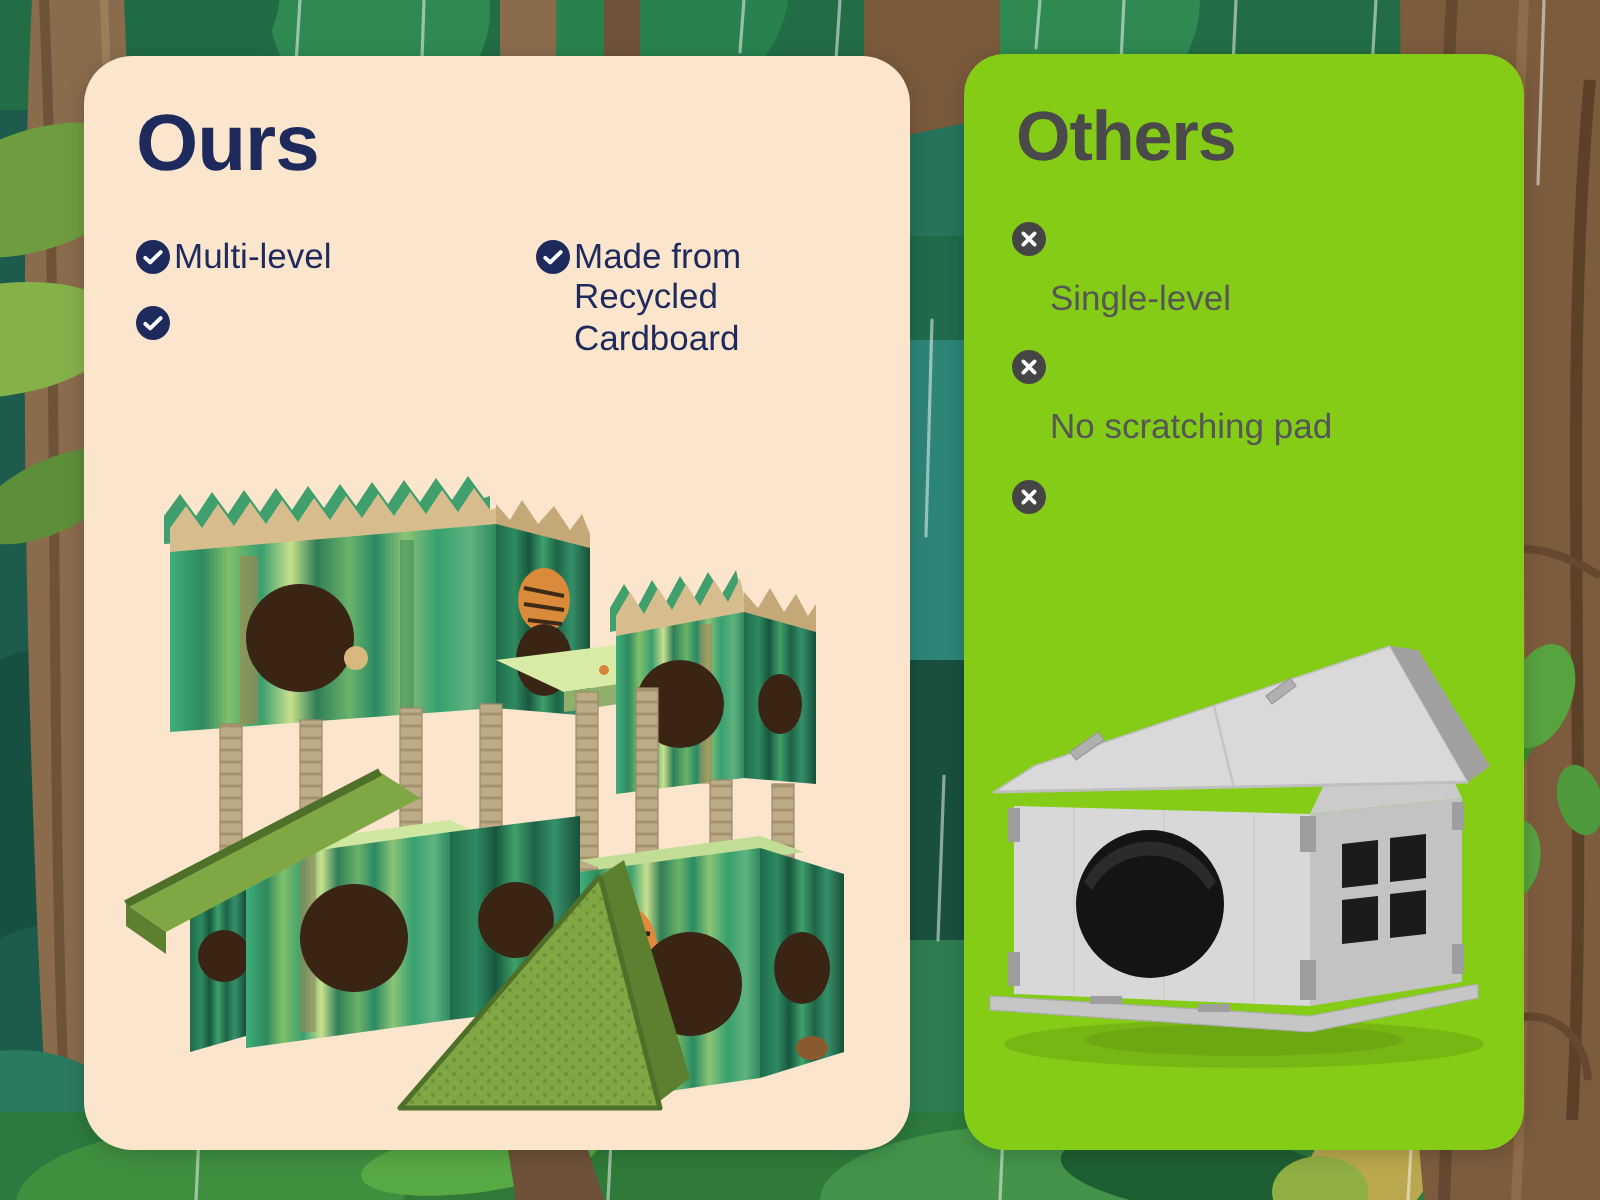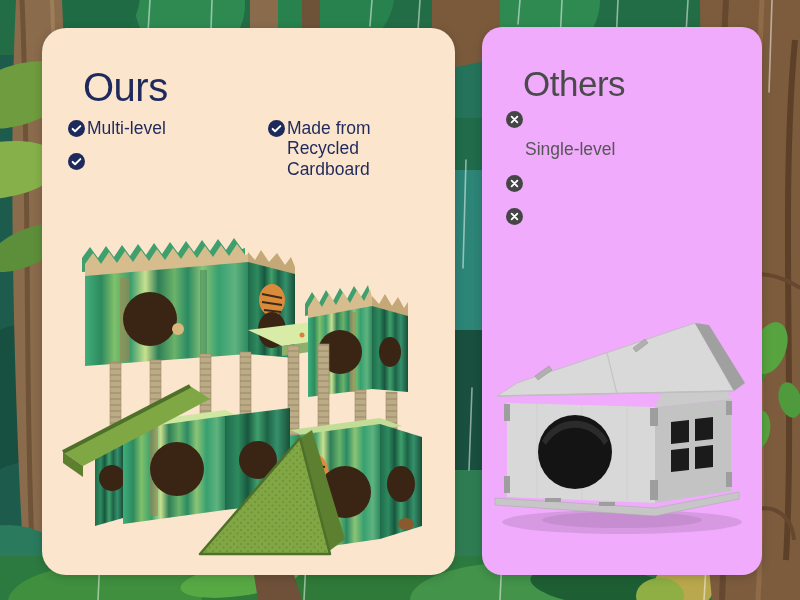--- a/index.html
+++ b/index.html
@@ -4,22 +4,22 @@
 <style>
   html,body{margin:0;padding:0;}
   body{
     width:800px;height:600px;position:relative;overflow:hidden;
     font-family:"Liberation Sans", sans-serif;
     background:#2e7d52;
   }
   .bg{position:absolute;inset:0;width:800px;height:600px;}
   .card{position:absolute;border-radius:24px;box-shadow:0 2px 10px rgba(0,0,0,.18);}
   .card-ours{left:42px;top:28px;width:413px;height:547px;background:#fbe5cd;}
-  .card-others{left:482px;top:27px;width:280px;height:548px;background:#f0abfc;border-radius:20px;}
-  .title{position:absolute;left:26px;top:22px;margin:15px;font-weight:normal;letter-spacing:-0.5px;}
+  .card-others{left:482px;top:27px;width:280px;height:548px;background:#84cc16;border-radius:20px;}
+  .title{position:absolute;left:26px;top:22px;margin:0;font-weight:bold;letter-spacing:-0.5px;}
   .title-ours{font-size:40px;color:#1e2a5c;}
   .title-others{font-size:35px;color:#4a4a4a;}
   .features{position:absolute;left:26px;top:90px;display:flex;gap:14px;}
   .feat-col{display:flex;flex-direction:column;gap:13px;}
   .feat-col-1{width:186px;}
   .feat-col-2{width:160px;}
   .item{display:flex;align-items:flex-start;gap:2px;}
   .item .txt{font-size:17.5px;line-height:1.17;}
   .ours-txt{color:#1e2a5c;}
   .others-txt{color:#565656;margin-top:30px;}
@@ -247,20 +247,21 @@
           <circle cx="12" cy="12" r="12" fill="#454545"></circle>
           <path d="M8 8l8 8M16 8l-8 8" stroke="#ffffff" stroke-width="2.6" stroke-linecap="round"></path>
         </svg>
       <span class="txt others-txt">Single-level</span>
     </div>
     <div class="item">
       <svg class="badge" viewBox="0 0 24 24">
           <circle cx="12" cy="12" r="12" fill="#454545"></circle>
           <path d="M8 8l8 8M16 8l-8 8" stroke="#ffffff" stroke-width="2.6" stroke-linecap="round"></path>
         </svg>
+      <span class="txt others-txt">No scratching pad</span>
     </div>
     <div class="item">
       <svg class="badge" viewBox="0 0 24 24">
           <circle cx="12" cy="12" r="12" fill="#454545"></circle>
           <path d="M8 8l8 8M16 8l-8 8" stroke="#ffffff" stroke-width="2.6" stroke-linecap="round"></path>
         </svg>
     </div>
   </div>
 
   <svg class="product product-others" viewBox="0 0 270 250" role="img">

